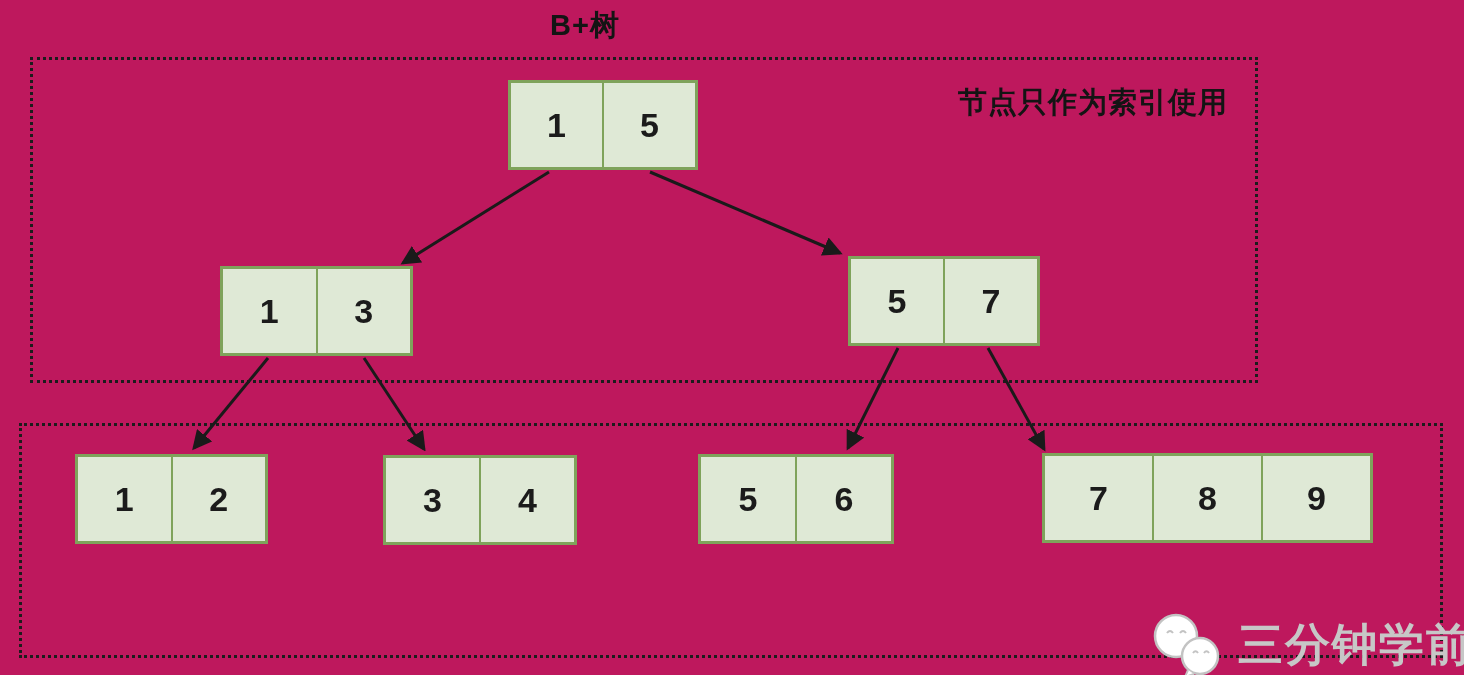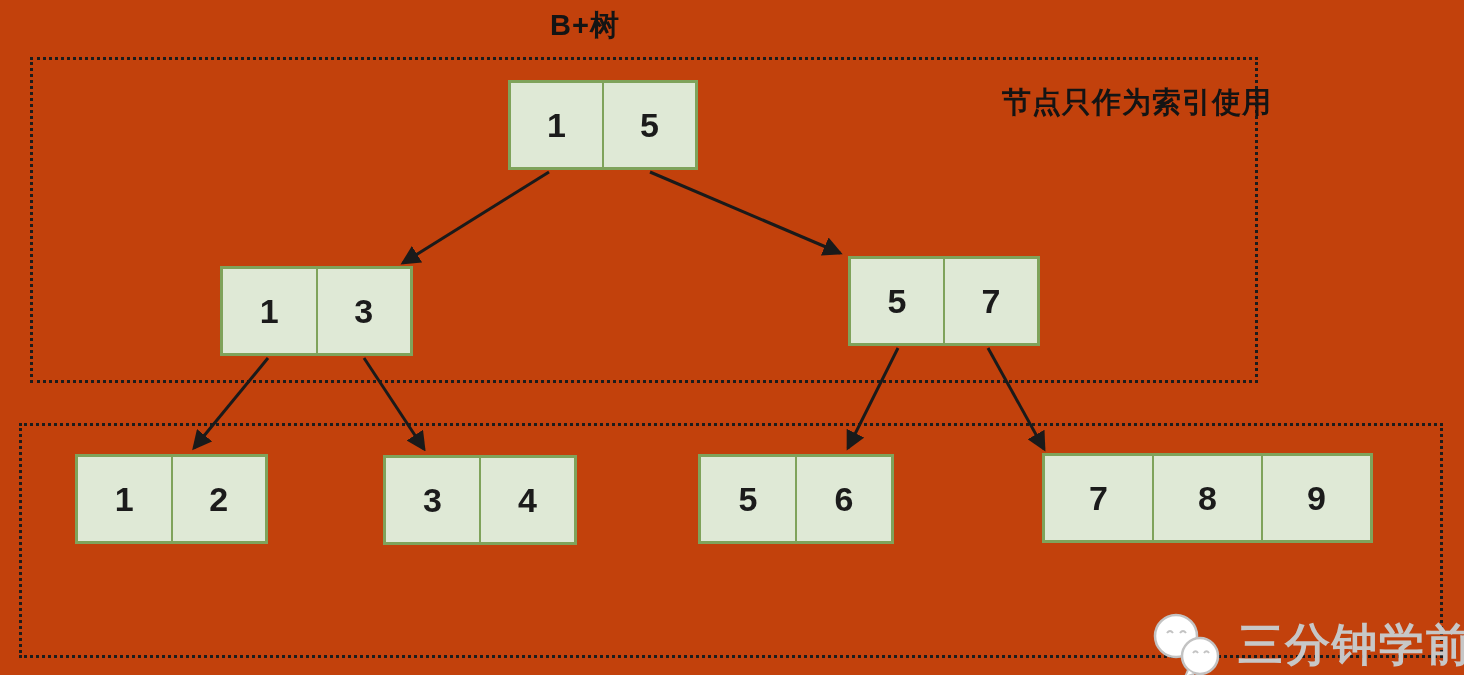--- a/index.html
+++ b/index.html
@@ -1,39 +1,39 @@
 <!DOCTYPE html>
 <html><head>
 <meta charset="utf-8">
 <style>
   html,body{margin:0;padding:0;background:#ffffff;}
   #canvas{
     position:relative;
     width:1464px;height:675px;
-    background:#c2410c;
+    background:#be185d;
     overflow:hidden;
     font-family:"Liberation Sans","DejaVu Sans",sans-serif;
   }
   .dotted-region{
     position:absolute;
     border:3px dotted #1c1c1c;
     box-sizing:border-box;
     background:transparent;
   }
   #index-region{left:30px;top:57px;width:1228px;height:326px;}
   #data-region{left:19px;top:423px;width:1424px;height:235px;}
   .diagram-title{
     position:absolute;left:550px;top:6px;
     font-size:29px;font-weight:600;color:#141414;
     letter-spacing:1px;white-space:nowrap;
   }
   .region-label{
     position:absolute;
     font-size:29px;font-weight:600;color:#141414;
-    letter-spacing:1px;white-space:nowrap;margin-left:44px;
+    letter-spacing:1px;white-space:nowrap;
   }
   #index-region-label{left:958px;top:83px;}
   #data-region-label{left:1224px;top:601px;}
   .node{
     position:absolute;height:90px;
     display:flex;
     background:#dfe9d6;
     border:3px solid #7fa35b;
     box-sizing:border-box;
   }

